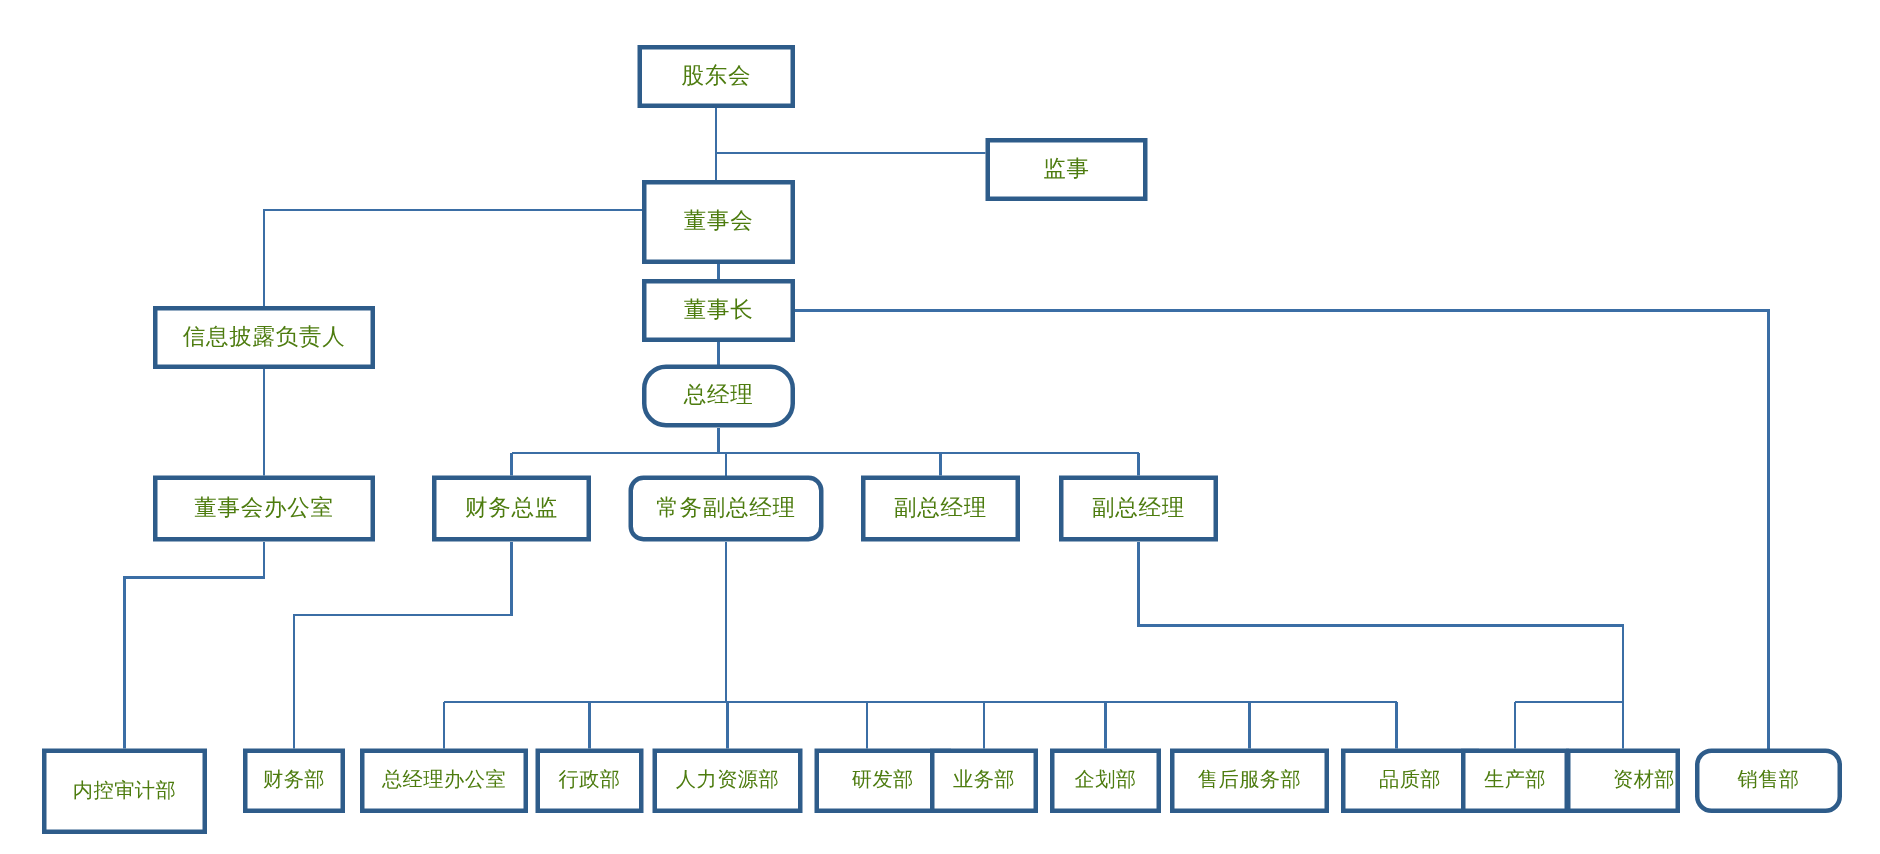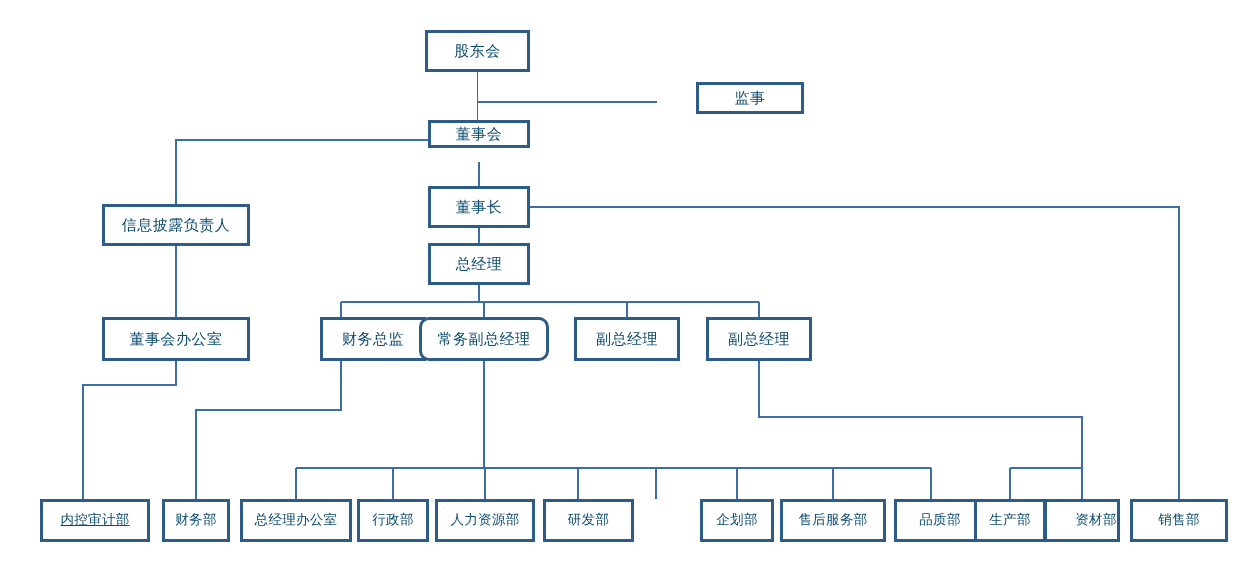--- a/index.html
+++ b/index.html
@@ -25,21 +25,21 @@
   }
   .node {
     position: absolute;
     box-sizing: border-box;
     background: #ffffff;
     border: 3px solid #2E5C8A;
     display: flex;
     align-items: center;
     justify-content: center;
     text-align: center;
-    color: #0c4a6e;
+    color: #4d7c0f;
     font-size: 15px;
     line-height: 1.1;
     letter-spacing: 0.5px;
     white-space: nowrap;
     z-index: 5;
   }
   .node.dept {
     font-size: 13.5px;
     letter-spacing: 0.3px;
   }
@@ -97,61 +97,61 @@
       <path d="M1010,468 L1010,499"></path>
       <path d="M1082,468 L1082,499"></path>
 
     </g>
   </svg>
 
   <div class="node" style="left:425px; top:30px; width:105px; height:42px;">
     <span class="node-label">股东会</span>
   </div>
 
-  <div class="node" style="left:657px; top:82px; width:108px; height:32px;margin-left:39px;">
+  <div class="node" style="left:657px; top:92px; width:108px; height:42px;">
     <span class="node-label">监事</span>
   </div>
 
-  <div class="node" style="left:428px; top:120px; width:102px; height:28px;">
+  <div class="node" style="left:428px; top:120px; width:102px; height:56px;">
     <span class="node-label">董事会</span>
   </div>
 
   <div class="node" style="left:428px; top:186px; width:102px; height:42px;">
     <span class="node-label">董事长</span>
   </div>
 
   <div class="node" style="left:102px; top:204px; width:148px; height:42px;">
     <span class="node-label">信息披露负责人</span>
   </div>
 
-  <div class="node" style="left:428px; top:243px; width:102px; height:42px;">
+  <div class="node" style="left:428px; top:243px; width:102px; height:42px;border-radius:16px;">
     <span class="node-label">总经理</span>
   </div>
 
   <div class="node" style="left:102px; top:317px; width:148px; height:44px;">
     <span class="node-label">董事会办公室</span>
   </div>
 
-  <div class="node" style="left:288px; top:317px; width:106px; height:44px;margin-left:32px;">
+  <div class="node" style="left:288px; top:317px; width:106px; height:44px;">
     <span class="node-label">财务总监</span>
   </div>
 
   <div class="node" style="left:419px; top:317px; width:130px; height:44px;border-radius:10px;">
     <span class="node-label">常务副总经理</span>
   </div>
 
   <div class="node" style="left:574px; top:317px; width:106px; height:44px;">
     <span class="node-label">副总经理</span>
   </div>
 
   <div class="node" style="left:706px; top:317px; width:106px; height:44px;">
     <span class="node-label">副总经理</span>
   </div>
 
-  <div class="node dept" style="left:40px; top:499px; width:110px; height:43px;text-decoration:underline;">
+  <div class="node dept" style="left:28px; top:499px; width:110px; height:57px;">
     <span class="node-label">内控审计部</span>
   </div>
 
   <div class="node dept" style="left:240px; top:499px; width:112px; height:43px;">
     <span class="node-label">总经理办公室</span>
   </div>
 
   <div class="node dept" style="left:162px; top:499px; width:68px; height:43px;">
     <span class="node-label">财务部</span>
   </div>
@@ -161,20 +161,23 @@
   </div>
 
   <div class="node dept" style="left:435px; top:499px; width:100px; height:43px;">
     <span class="node-label">人力资源部</span>
   </div>
 
   <div class="node dept" style="left:543px; top:499px; width:91px; height:43px;">
     <span class="node-label">研发部</span>
   </div>
 
+  <div class="node dept" style="left:620px; top:499px; width:72px; height:43px;">
+    <span class="node-label">业务部</span>
+  </div>
 
   <div class="node dept" style="left:700px; top:499px; width:74px; height:43px;">
     <span class="node-label">企划部</span>
   </div>
 
   <div class="node dept" style="left:780px; top:499px; width:106px; height:43px;">
     <span class="node-label">售后服务部</span>
   </div>
 
   <div class="node dept" style="left:894px; top:499px; width:92px; height:43px;">
@@ -182,17 +185,17 @@
   </div>
 
   <div class="node dept" style="left:974px; top:499px; width:72px; height:43px;">
     <span class="node-label">生产部</span>
   </div>
 
   <div class="node dept" style="left:1044px; top:499px; width:76px; height:43px;padding-left:28px;">
     <span class="node-label">资材部</span>
   </div>
 
-  <div class="node dept" style="left:1130px; top:499px; width:98px; height:43px;">
+  <div class="node dept" style="left:1130px; top:499px; width:98px; height:43px;border-radius:11px;">
     <span class="node-label">销售部</span>
   </div>
 
 </div>
 
 </body></html>

